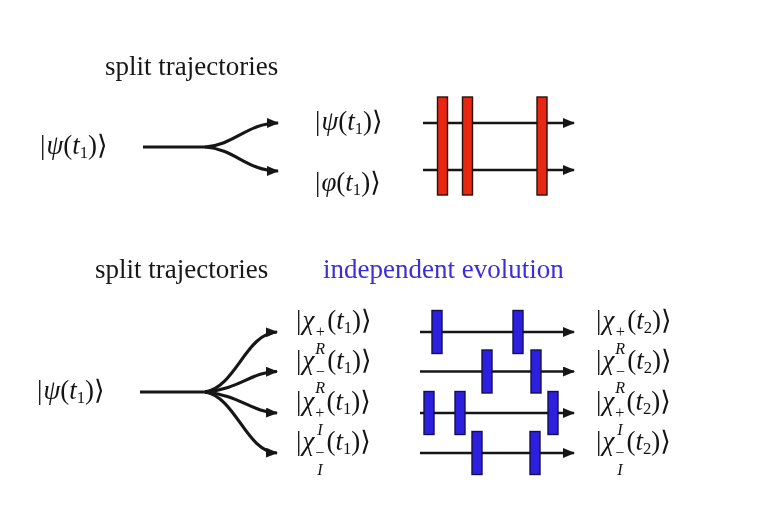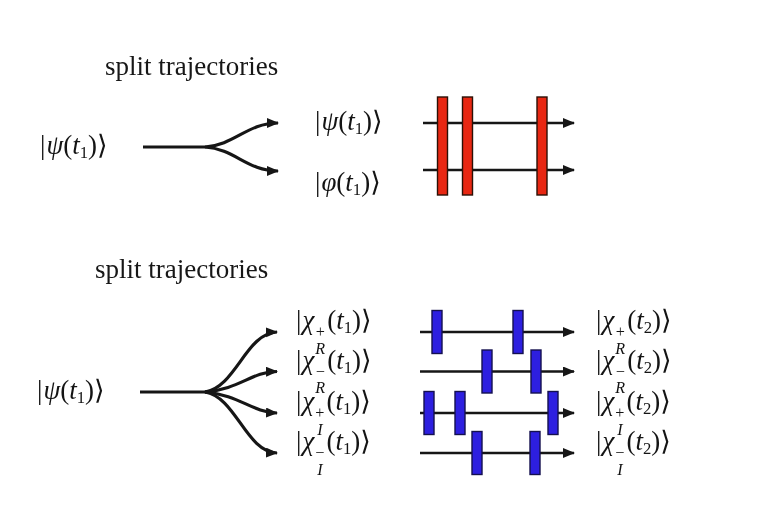--- a/index.html
+++ b/index.html
@@ -68,20 +68,21 @@
         <rect x="455" y="391.5" width="10" height="43" class="bar-blue"></rect>
         <rect x="548" y="391.5" width="10" height="43" class="bar-blue"></rect>
         <rect x="472" y="431.5" width="10" height="43" class="bar-blue"></rect>
         <rect x="530" y="431.5" width="10" height="43" class="bar-blue"></rect>
       </g>
   </svg>
 
   <div class="heading" style="left:105px;top:50px">split trajectories</div>
 
   <div class="heading" style="left:95px;top:253px">split trajectories</div>
+  <div class="heading accent-blue" style="left:323px;top:253px">independent evolution</div>
 
 <div class="ket-label" style="left: 40px; top: 147px;"><span class="bra">|</span><span class="sym">ψ</span><span class="paren">(</span><span class="tvar">t</span><span class="idx">1</span><span class="paren">)</span><span class="ketg">⟩</span></div>
     <div class="ket-label" style="left: 315px; top: 123px;"><span class="bra">|</span><span class="sym">ψ</span><span class="paren">(</span><span class="tvar">t</span><span class="idx">1</span><span class="paren">)</span><span class="ketg">⟩</span></div>
     <div class="ket-label" style="left: 315px; top: 184px;"><span class="bra">|</span><span class="sym">φ</span><span class="paren">(</span><span class="tvar">t</span><span class="idx">1</span><span class="paren">)</span><span class="ketg">⟩</span></div>
     <div class="ket-label" style="left: 37px; top: 392px;"><span class="bra">|</span><span class="sym">ψ</span><span class="paren">(</span><span class="tvar">t</span><span class="idx">1</span><span class="paren">)</span><span class="ketg">⟩</span></div>
     <div class="ket-label" style="left: 296px; top: 332px;"><span class="bra">|</span><span class="sym">χ</span><span class="supsub">
         <span class="sup">+</span>
         <span class="sub">R</span>
       </span><span class="paren">(</span><span class="tvar">t</span><span class="idx">1</span><span class="paren">)</span><span class="ketg">⟩</span></div>
     <div class="ket-label" style="left: 596px; top: 332px;"><span class="bra">|</span><span class="sym">χ</span><span class="supsub">

